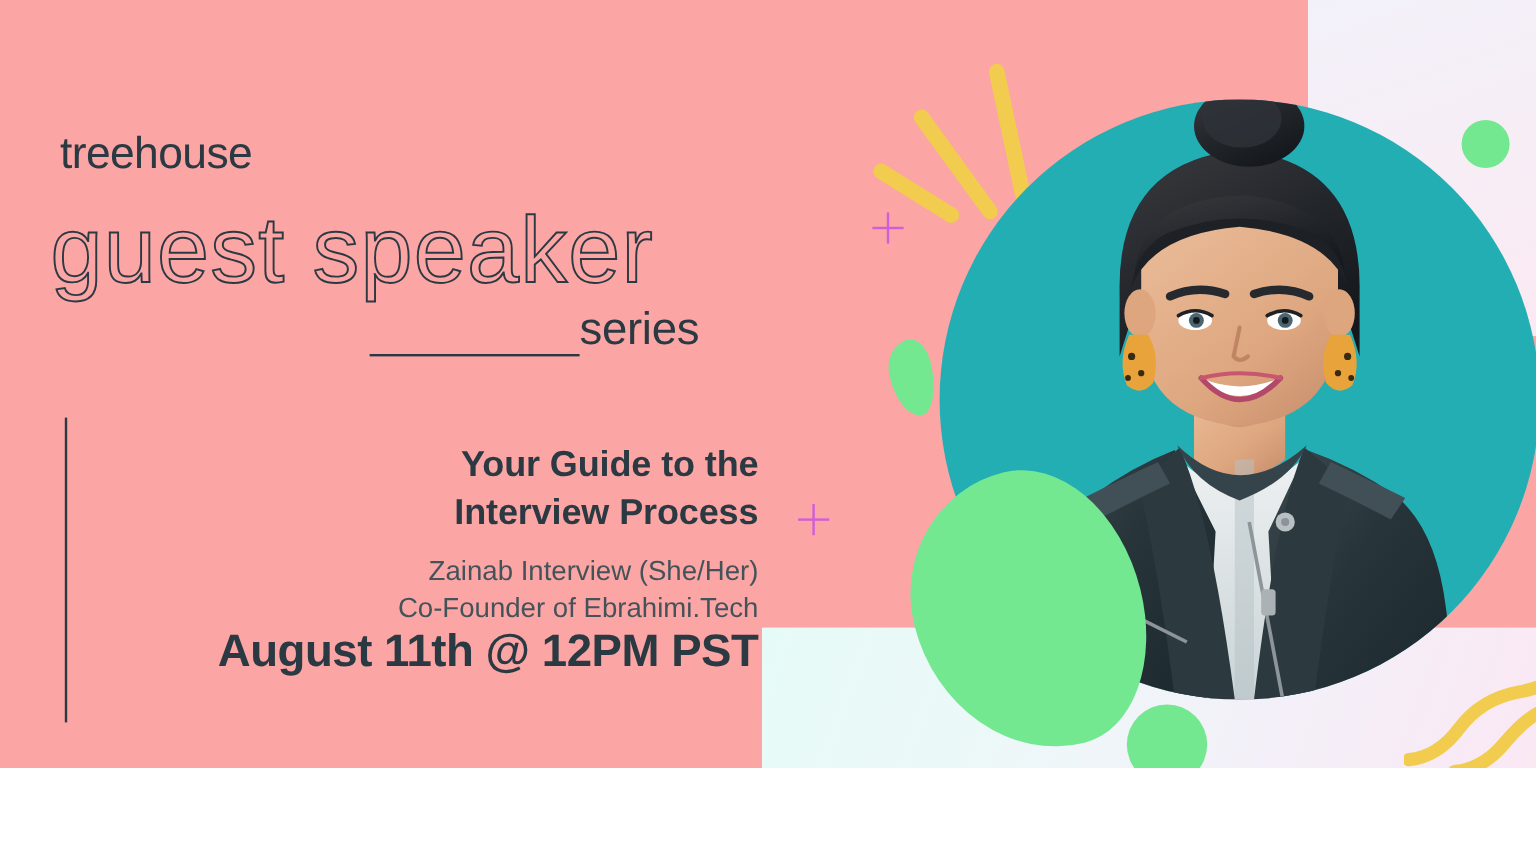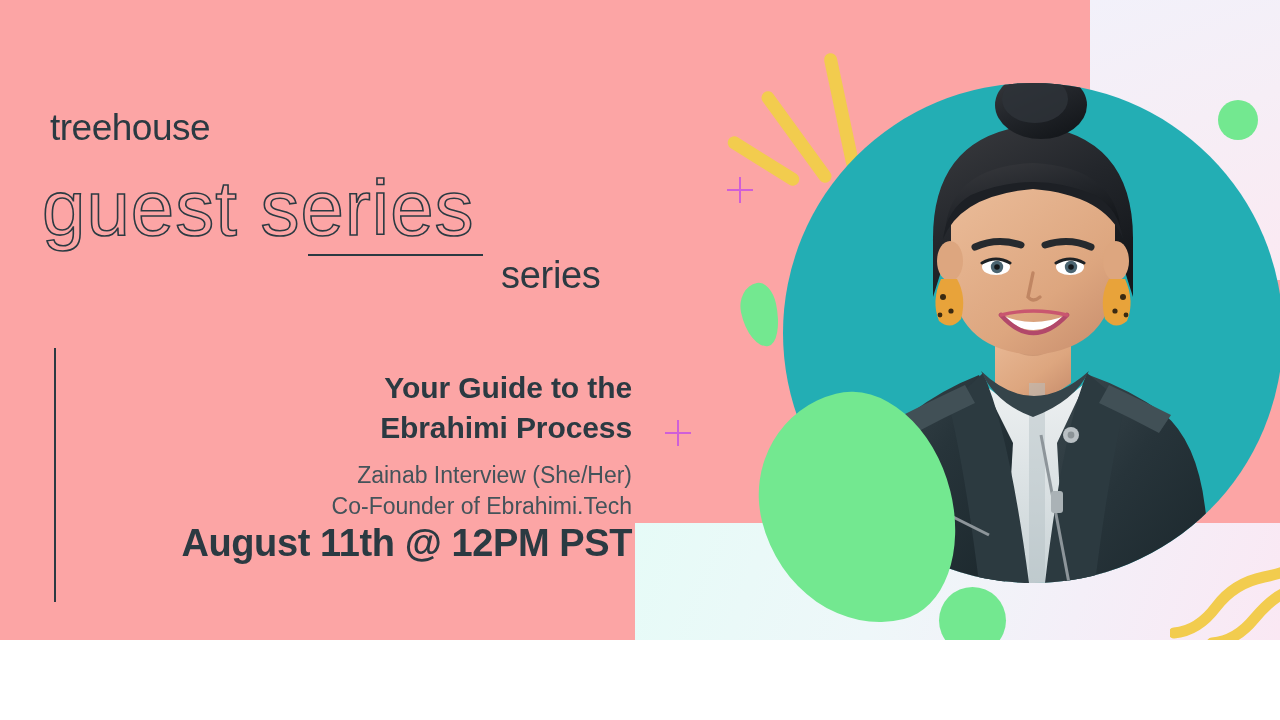--- a/index.html
+++ b/index.html
@@ -122,22 +122,21 @@
     letter-spacing:1px;
     color:transparent;
     -webkit-text-stroke:1.6px #2b3a42;
     white-space:nowrap;
   }
   .series-row {
     position:absolute;
     left:308px; top:254px;
     width:316px;
     display:flex;
-    align-items:flex-start;
-    gap:18px;
+    align-items:flex-end;
   }
   .series-rule {
     flex:0 0 175px;
     height:1.6px;
     background:#2b3a42;
   }
   .series-word {
     font-size:38px;
     font-weight:400;
     letter-spacing:-0.3px;
@@ -302,33 +301,33 @@
     <svg width="120" height="110" viewBox="0 0 120 110" xmlns="http://www.w3.org/2000/svg">
       <path d="M4 68 Q28 66 46 42 Q64 18 94 12 Q110 9 120 4" stroke="#f2cc4e" stroke-width="11" fill="none" stroke-linecap="round"></path>
       <path d="M42 78 Q66 76 84 54 Q104 30 120 26" stroke="#f2cc4e" stroke-width="11" fill="none" stroke-linecap="round"></path>
     </svg>
   </div>
 
   <div class="left-col">
 
     <div class="brandline">treehouse</div>
 
-    <div class="headline-outline">guest series</div>
+    <div class="headline-outline">guest speaker</div>
 
     <div class="series-row">
       <div class="series-rule"></div>
       <div class="series-word">series</div>
     </div>
 
     <div class="accent-bar"></div>
 
     <div class="info-block">
       <div class="talk-title">
         <span>Your Guide to the</span><br>
-        <span>Ebrahimi Process</span>
+        <span>Interview Process</span>
       </div>
       <div class="speaker-name">Zainab Interview (She/Her)</div>
       <div class="speaker-role">Co-Founder of Ebrahimi.Tech</div>
       <div class="event-date">August 11th @ 12PM PST</div>
     </div>
 
   </div>
 </div>
 
 </body></html>

